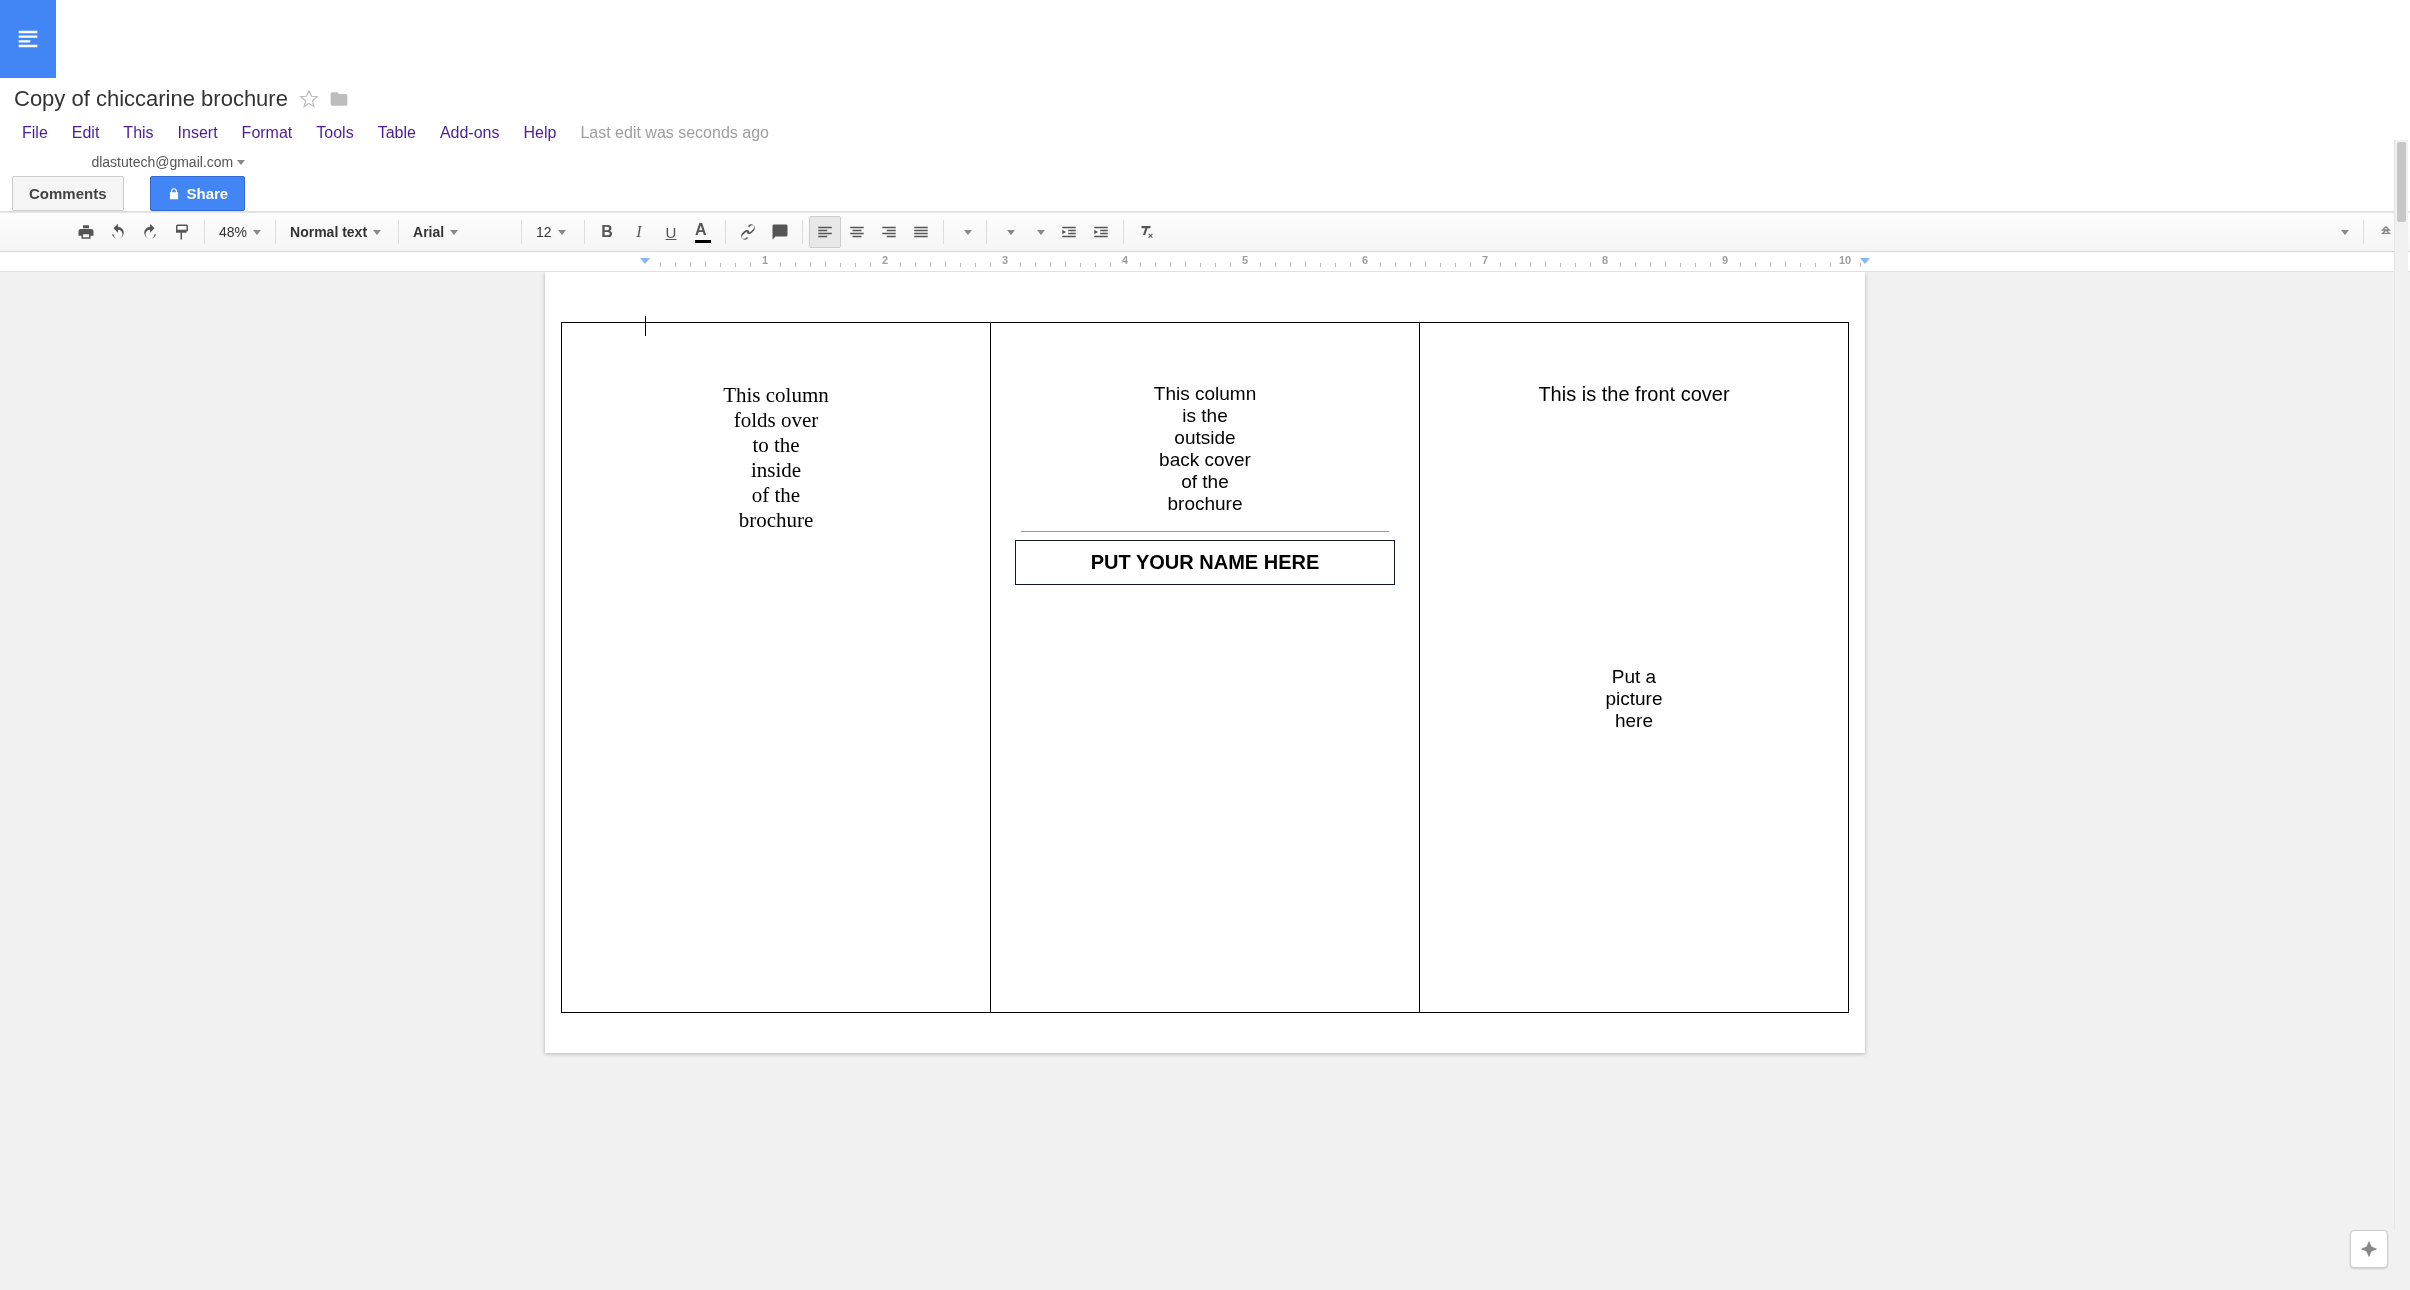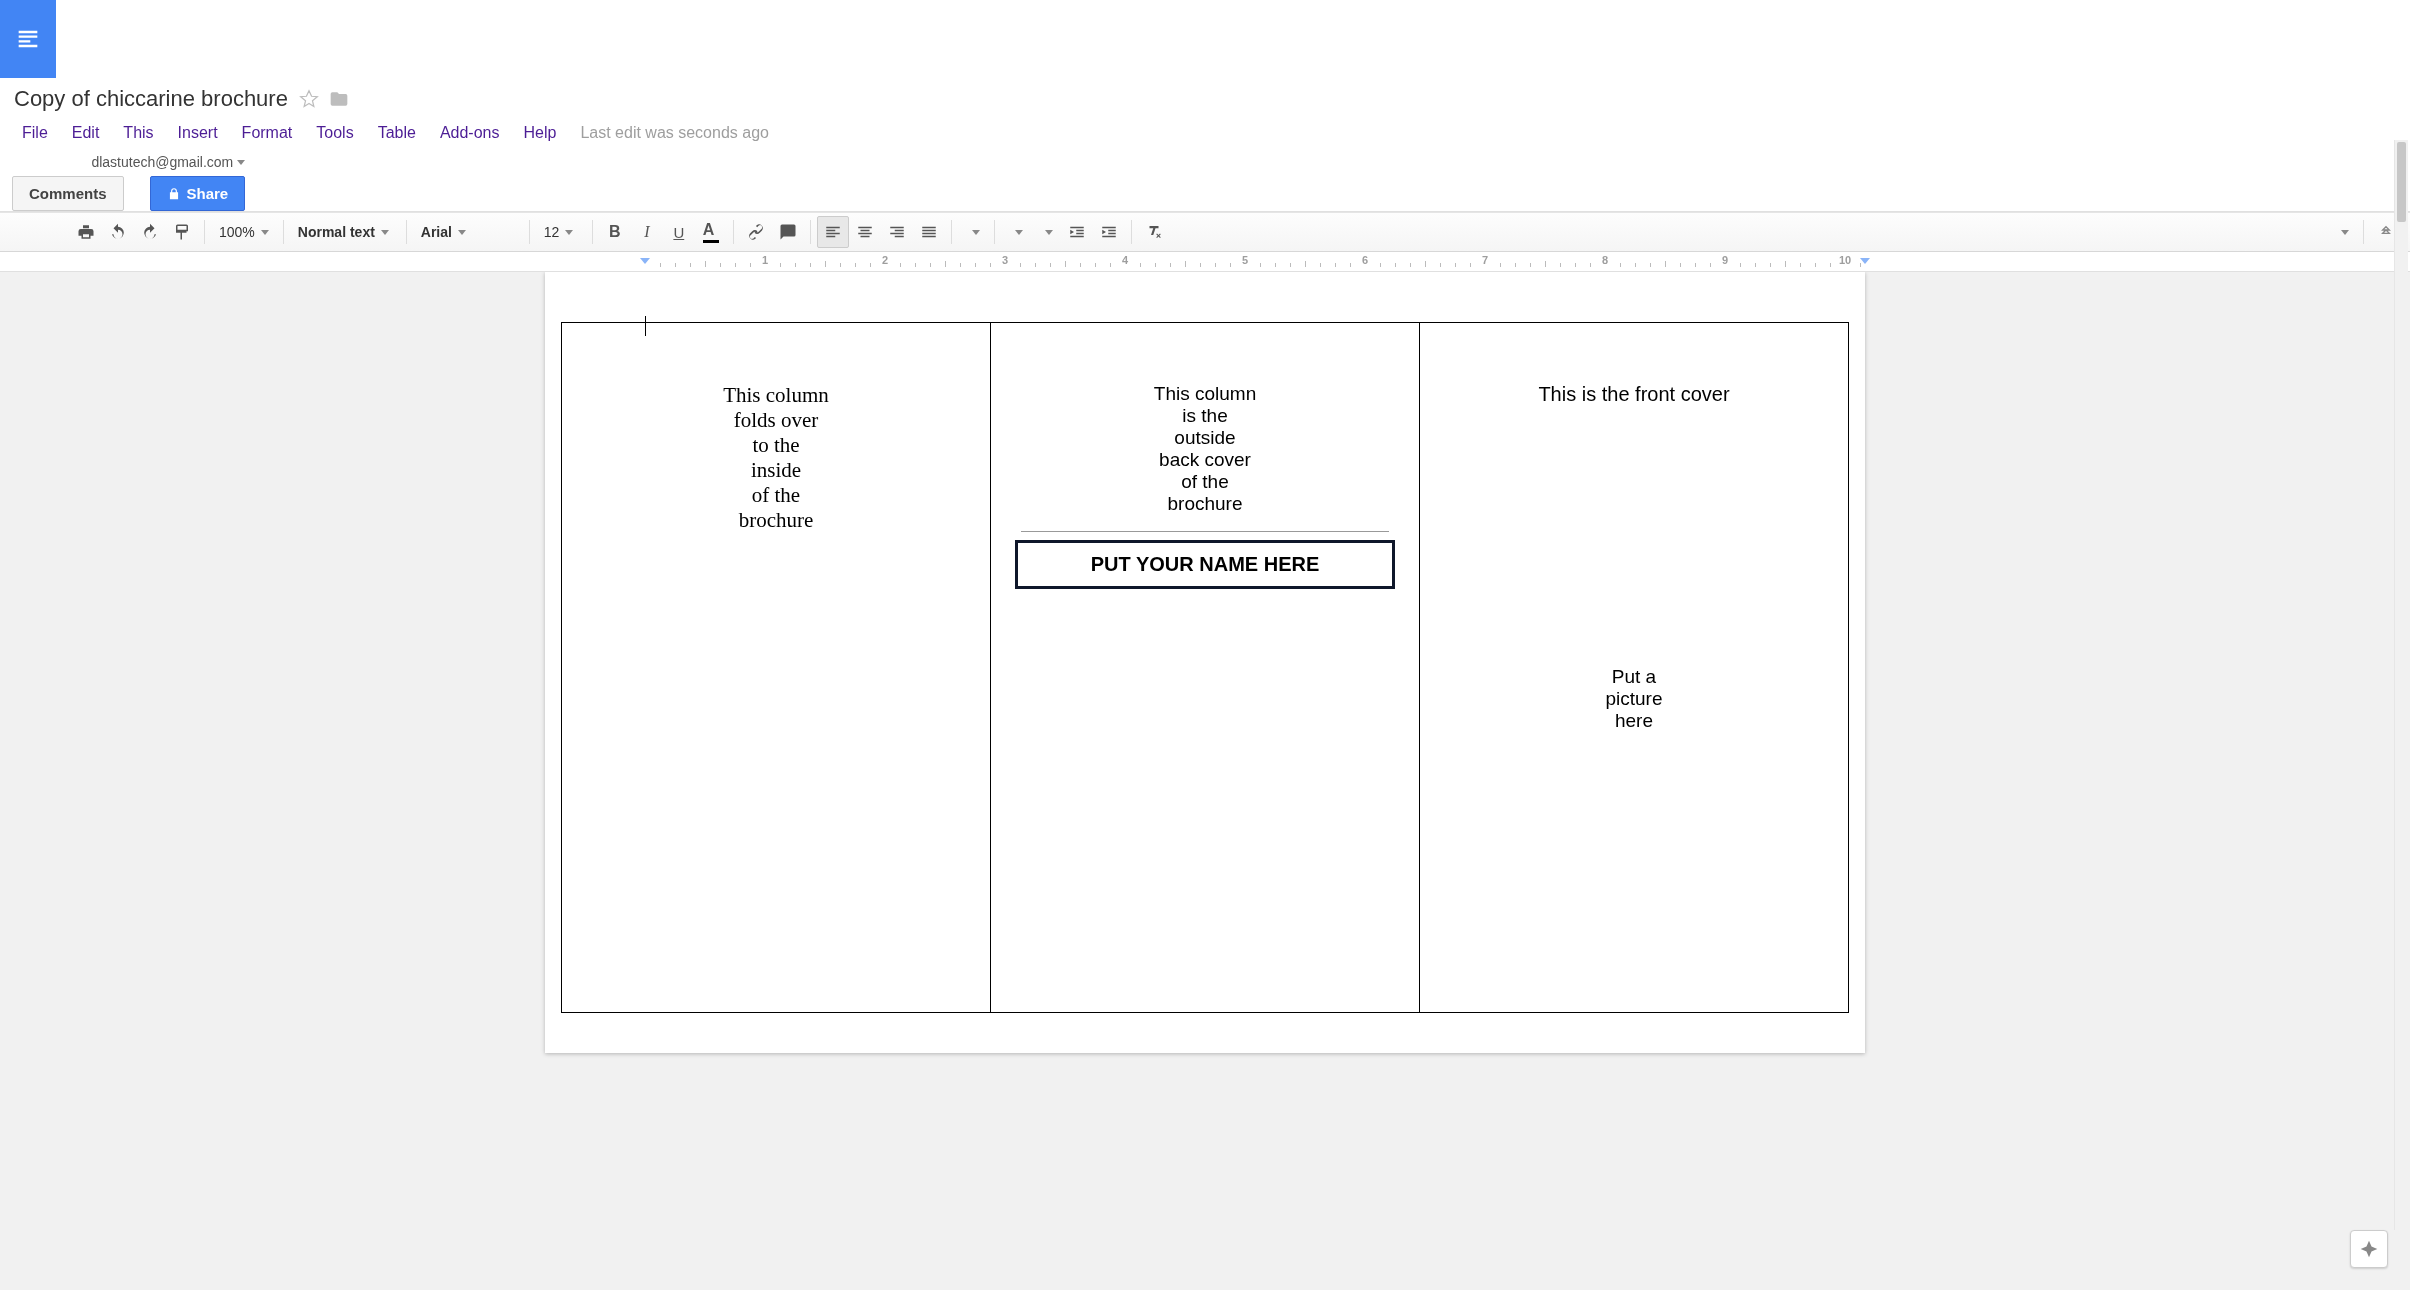--- a/index.html
+++ b/index.html
@@ -53,21 +53,21 @@
     .canvas { overflow: auto; height: calc(100vh - 140px); position: relative;}
     .page { width: 1320px; margin: 0 auto 40px; background: #fff; box-shadow: 0 1px 4px rgba(0,0,0,0.25); min-height: 680px; position: relative; }
     .page-inner { padding: 50px 16px 40px; }
     .cursor { position:absolute; left:100px; top:44px; width:1px; height:20px; background:#000;}
     .tri { display: flex; width: 100%; justify-content: space-between; }
     .col { flex:1; border:1px solid #000; padding: 60px 20px 280px; position: relative; }
     .col + .col { border-left: none; }
     .col1-text { font-family: "Times New Roman", serif; font-size: 21px; text-align: center; }
     .col2-text { font-family: Arial; font-size: 19px; text-align: center; }
     .hr2 { border:0; border-top:1px solid #999; margin: 16px auto 8px; width: 95%; }
-    .name-box { border:3px solid #0f172a; padding: 10px 6px; font-weight:700; font-size:20px; text-align:center; margin: 0 auto; width: 98%; }
+    .name-box { border:1px solid #0f172a; padding: 10px 6px; font-weight:700; font-size:20px; text-align:center; margin: 0 auto; width: 98%; }
     .col3-text { font-family: Arial; font-size: 20px; text-align: center; }
     .col3-pic { font-family: Arial; font-size: 19px; text-align: center; margin-top: 260px; }
 
     
     .explore-btn { position: fixed; right: 22px; bottom: 22px; width: 38px; height: 38px; background:#fff; border:1px solid #ccc; border-radius:4px; display:flex; align-items:center; justify-content:center; box-shadow:0 1px 2px rgba(0,0,0,0.15); color:#777;}
     .explore-btn svg { width:20px; height:20px; fill:#888;}
 
     
     .fake-scroll { position: fixed; right:2px; top:140px; width:14px; bottom:60px; background:#f1f1f1; border-left:1px solid #e6e6e6;}
     .fake-thumb { position:absolute; left:2px; right:2px; top:2px; height:80px; background:#c7c7c7; border-radius:2px;}
@@ -147,21 +147,21 @@
       </svg>
     </span>
   <span class="tool">
       <svg viewBox="0 0 24 24">
         <path d="M18 4H6v5h12V4zm2 2v5h-2v2h-6v9h-2v-9H4V4a2 2 0 0 1 2-2h12a2 2 0 0 1 2 2v2z"></path>
       </svg>
     </span>
   <span class="sep"></span>
 
   <span class="combo">
-      <span>100%</span>
+      <span>48%</span>
       <span class="caret"></span>
     </span>
   <span class="sep"></span>
   <span class="combo bold-label" style="min-width:110px">
       <span>Normal text</span>
       <span class="caret"></span>
     </span>
   <span class="sep"></span>
   <span class="combo bold-label" style="min-width:110px">
       <span>Arial</span>

